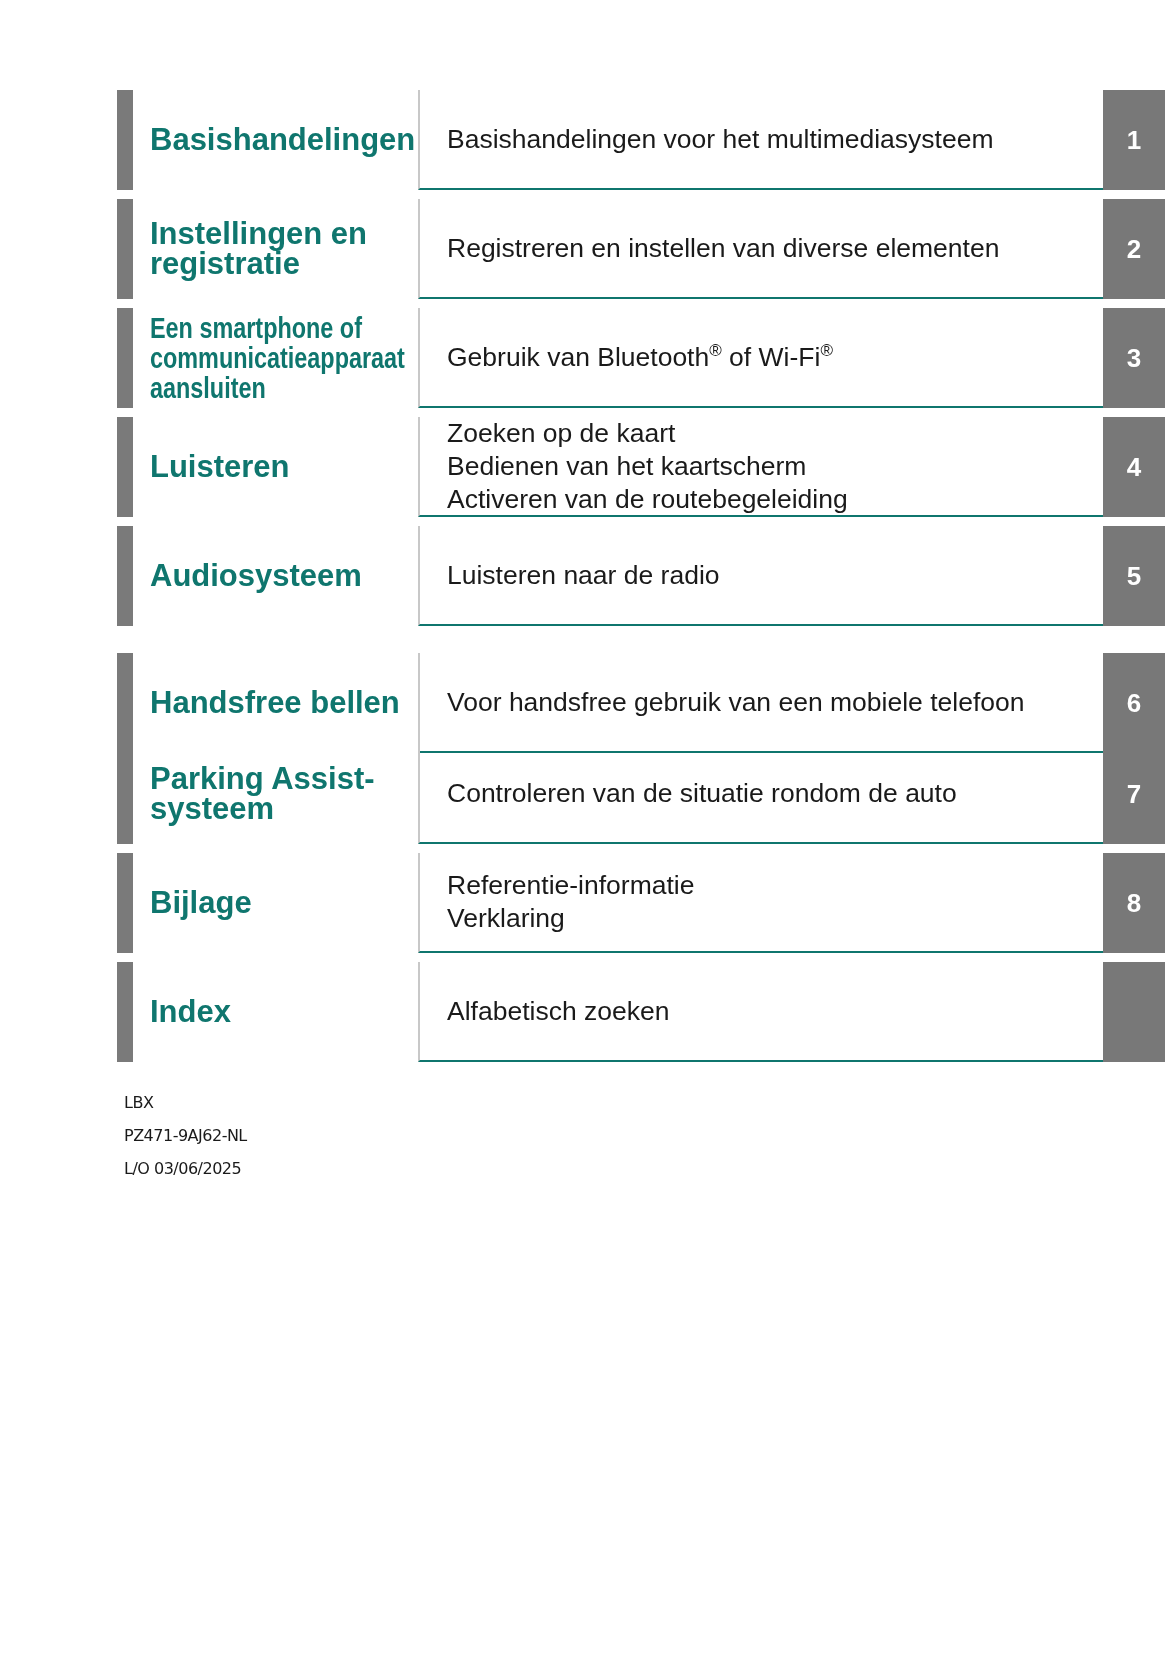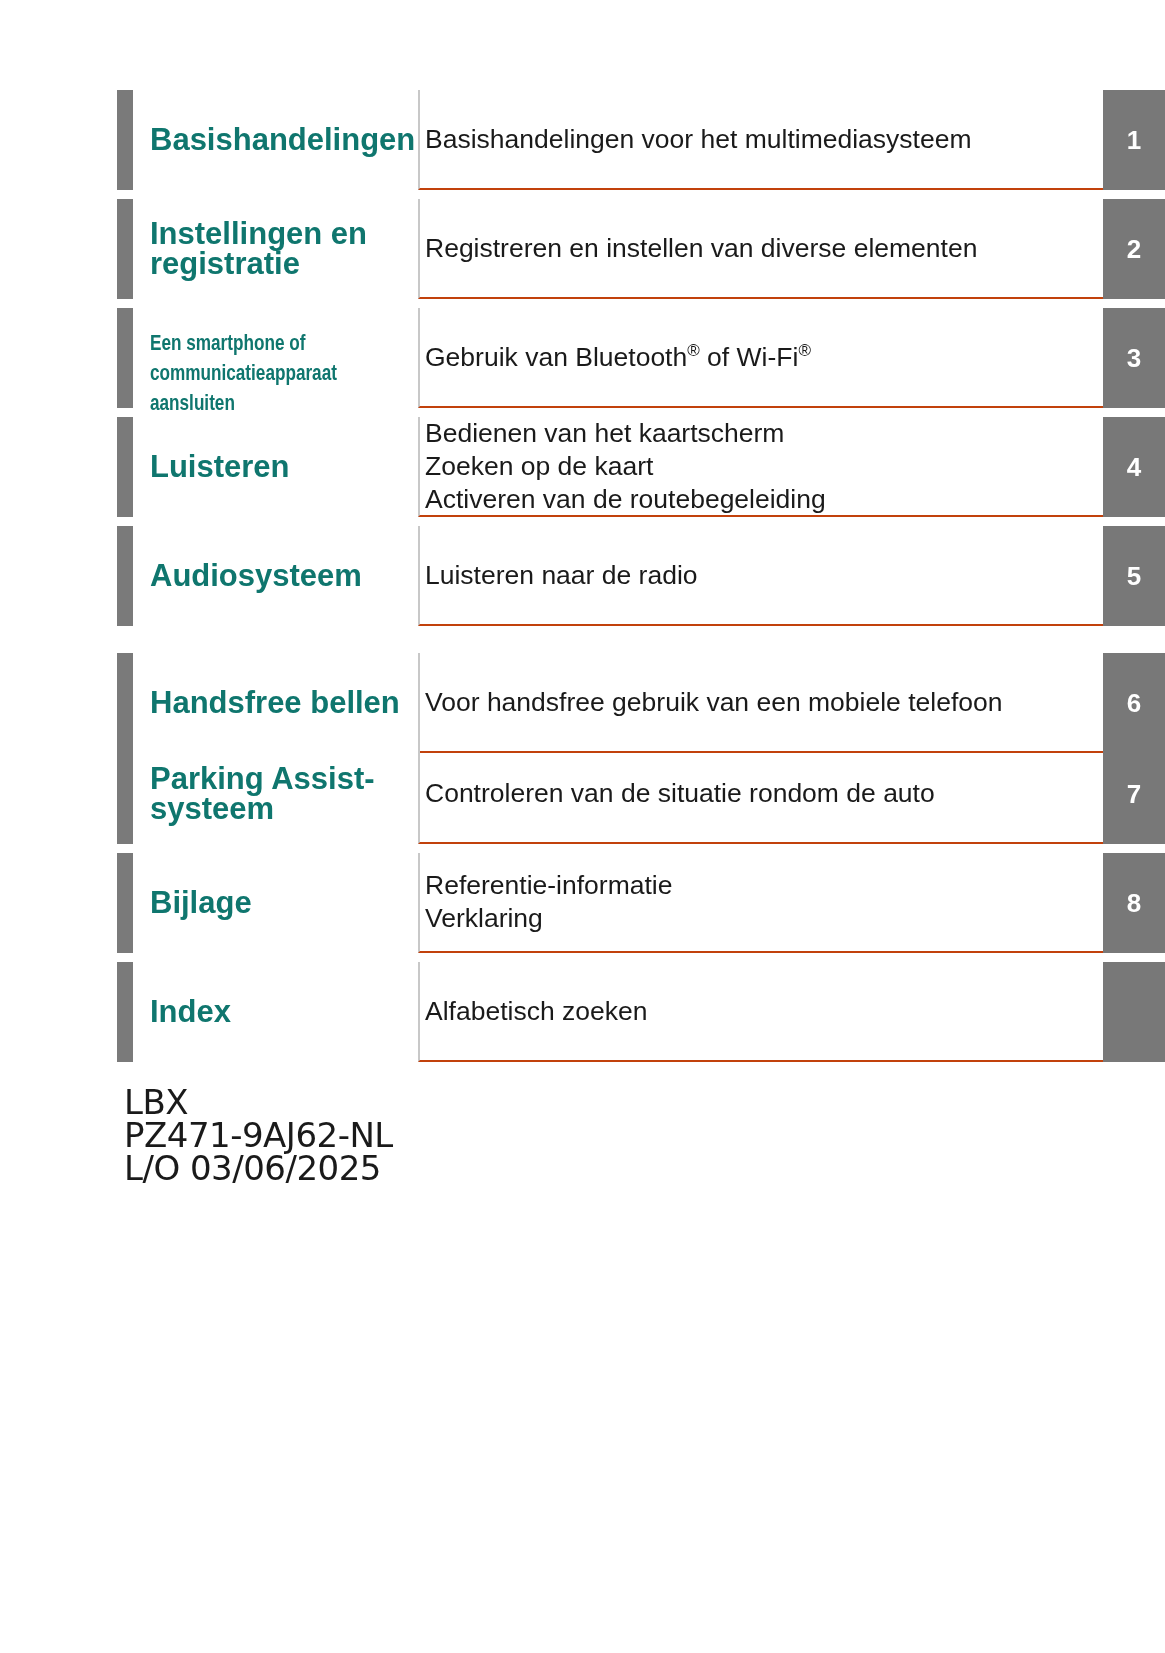--- a/index.html
+++ b/index.html
@@ -1,26 +1,26 @@
 <!DOCTYPE html>
 <html><head>
 <meta charset="utf-8">
 <style>
   html, body { margin: 0; padding: 0; background: #ffffff; }
   body { width: 1165px; height: 1653px; position: relative; overflow: hidden; font-family: "Liberation Sans", sans-serif; color: #1a1a1a; }
   .row { position: absolute; left: 117px; width: 1048px; height: 100px; }
   .bar { position: absolute; left: 0; top: 0; width: 16px; height: 100px; background: #7a7a7a; }
   .title { position: absolute; left: 33px; top: 0; width: 260px; height: 100px; display: flex; align-items: center; font-weight: bold; font-size: 31px; line-height: 30px; color: #0f766e; }
-  .title.condensed { font-size: 22px; line-height: 30px; margin-top: 15px; }
+  .title.condensed { font-size: 30px; line-height: 30px; }
   .title.condensed span { display: inline-block; transform: scaleX(0.78); transform-origin: left center; white-space: nowrap; }
-  .content { position: absolute; left: 301px; top: 0; width: 682px; height: 98px; border-left: 2px solid #c8c8c8; border-bottom: 2px solid #c2410c; display: flex; flex-direction: column; justify-content: center; padding-left: 5px; box-sizing: content-box; }
+  .content { position: absolute; left: 301px; top: 0; width: 682px; height: 98px; border-left: 2px solid #c8c8c8; border-bottom: 2px solid #0f766e; display: flex; flex-direction: column; justify-content: center; padding-left: 27px; box-sizing: content-box; }
   .content .line { font-size: 26.5px; line-height: 33px; color: #1a1a1a; white-space: nowrap; }
   .content sup { font-size: 17px; vertical-align: 10px; line-height: 0; }
   .tab { position: absolute; left: 986px; top: 0; width: 62px; height: 100px; background: #787878; display: flex; align-items: center; justify-content: center; color: #ffffff; font-weight: bold; font-size: 26px; }
-  .footer { position: absolute; left: 124px; top: 1086px; font-family: "DejaVu Sans", sans-serif; font-size: 34px; line-height: 33px; color: #1a1a1a; letter-spacing: -0.5px; }
+  .footer { position: absolute; left: 124px; top: 1086px; font-family: "DejaVu Sans", sans-serif; font-size: 16px; line-height: 33px; color: #1a1a1a; letter-spacing: -0.5px; }
 </style>
 </head>
 <body>
 
 <div class="row" style="top:90px">
   <div class="bar"></div>
   <div class="title">Basishandelingen</div>
   <div class="content">
     <div class="line">Basishandelingen voor het multimediasysteem</div>
   </div>
@@ -48,22 +48,22 @@
   <div class="content">
     <div class="line"><span>Gebruik van Bluetooth</span><sup>®</sup><span> of Wi-Fi</span><sup>®</sup></div>
   </div>
   <div class="tab">3</div>
 </div>
 
 <div class="row" style="top:417px">
   <div class="bar"></div>
   <div class="title">Luisteren</div>
   <div class="content">
+    <div class="line">Zoeken op de kaart</div>
     <div class="line">Bedienen van het kaartscherm</div>
-    <div class="line">Zoeken op de kaart</div>
     <div class="line">Activeren van de routebegeleiding</div>
   </div>
   <div class="tab">4</div>
 </div>
 
 <div class="row" style="top:526px">
   <div class="bar"></div>
   <div class="title">Audiosysteem</div>
   <div class="content">
     <div class="line">Luisteren naar de radio</div>

